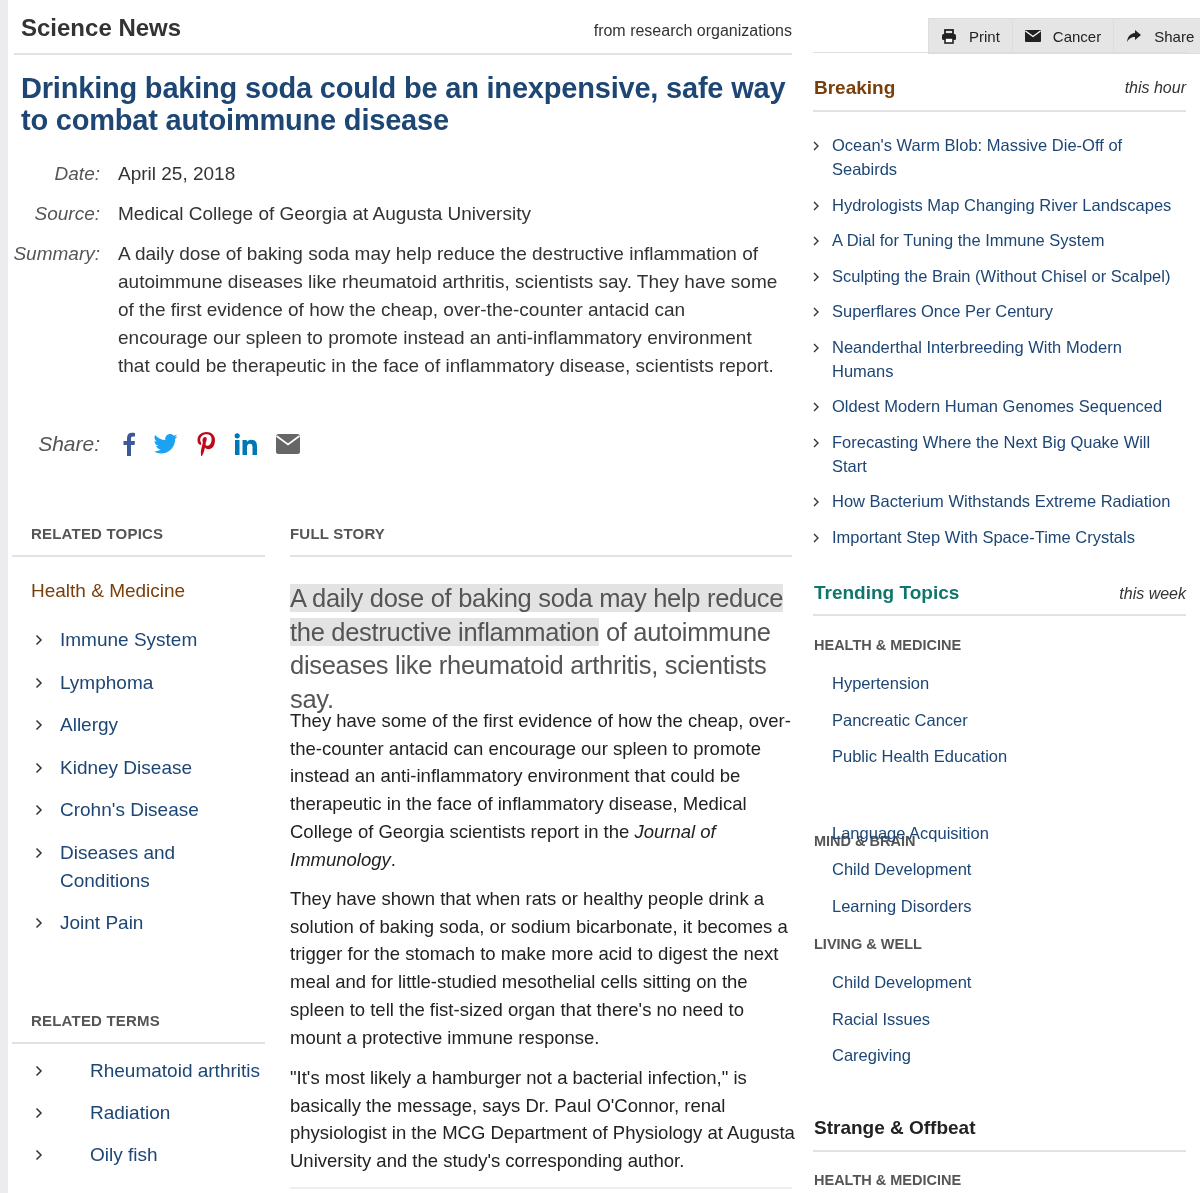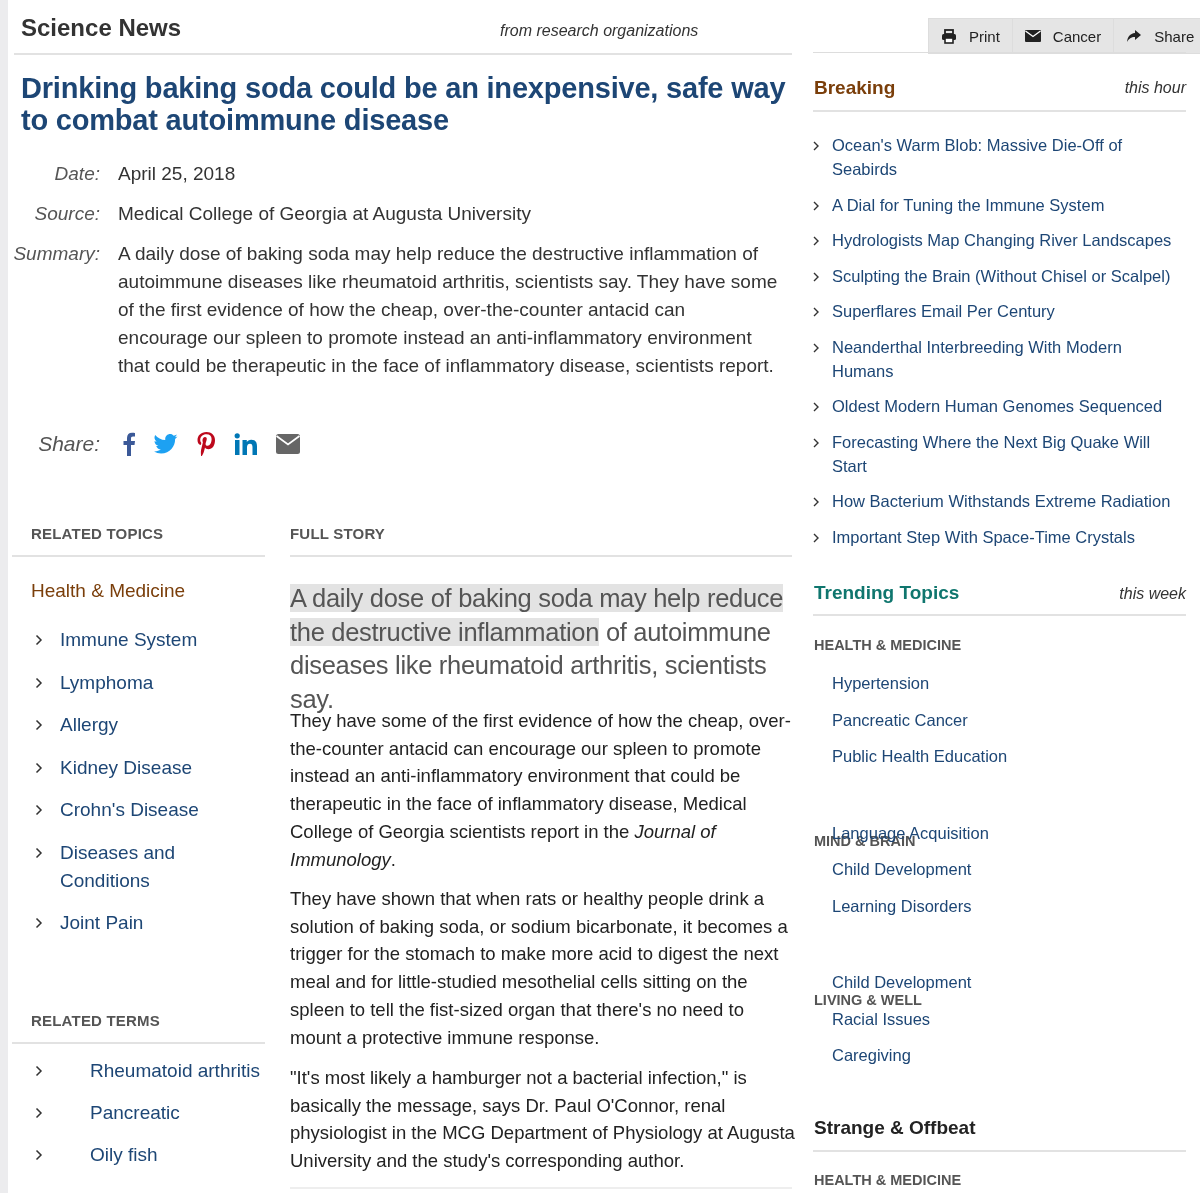--- a/index.html
+++ b/index.html
@@ -2,21 +2,21 @@
 <html><head>
 <meta charset="utf-8">
 <style>
   * { box-sizing: border-box; margin: 0; padding: 0; }
   html, body { width: 1200px; height: 1193px; overflow: hidden; background: #fff; }
   body { font-family: "Liberation Sans", sans-serif; color: #222; position: relative; }
   .left-strip { position: absolute; left: 0; top: 0; width: 8px; height: 1193px; background: #ececee; }
 
   
   .site-title { position: absolute; left: 21px; top: 14px; font-size: 24px; font-weight: bold; color: #333; }
-  .site-tag { position: absolute; left: 500px; top: 22px; width: 292px; text-align: left; font-size: 16px; font-style: italic; color: #333; }
+  .site-tag { position: absolute; left: 500px; top: 22px; width: 292px; text-align: right; font-size: 16px; color: #333; }
   .rule-main { position: absolute; left: 14px; top: 53px; width: 778px; height: 2px; background: #e2e2e2; }
 
   .tool-group { position: absolute; left: 928px; top: 18px; height: 36px; display: flex; border: 1px solid #ddd; background: #e5e5e5; }
   .tool-btn { display: flex; align-items: center; gap: 12px; padding: 0 12px; font-size: 15px; color: #222; border-right: 1px solid #ddd; cursor: pointer; }
   .tool-btn:last-child { border-right: none; }
   .tool-btn svg { display: block; }
   .rule-right-top { position: absolute; left: 813px; top: 52px; width: 373px; height: 1px; background: #ddd; }
 
   
   .headline { position: absolute; left: 21px; top: 72px; width: 780px; font-size: 29px; line-height: 32px; font-weight: bold; color: #1d4675; letter-spacing: -0.2px; }
@@ -208,21 +208,21 @@
   <li>
       <span class="chev"><svg width="8" height="12" viewBox="0 0 8 12">
           <path d="M1.5 1.5 L6 6 L1.5 10.5" fill="none" stroke="#333" stroke-width="1.5"></path>
         </svg></span>
       <span>Rheumatoid arthritis</span>
     </li>
   <li>
       <span class="chev"><svg width="8" height="12" viewBox="0 0 8 12">
           <path d="M1.5 1.5 L6 6 L1.5 10.5" fill="none" stroke="#333" stroke-width="1.5"></path>
         </svg></span>
-      <span>Pancreatic</span>
+      <span>Radiation</span>
     </li>
   <li>
       <span class="chev"><svg width="8" height="12" viewBox="0 0 8 12">
           <path d="M1.5 1.5 L6 6 L1.5 10.5" fill="none" stroke="#333" stroke-width="1.5"></path>
         </svg></span>
       <span>Oily fish</span>
     </li>
 </ul>
 
 <div class="sec-head" style="left:290px; top:525px;">FULL STORY</div>
@@ -245,39 +245,39 @@
   <li>
       <span class="chev"><svg width="7" height="10" viewBox="0 0 7 10">
           <path d="M1 1 L5 5 L1 9" fill="none" stroke="#333" stroke-width="1.4"></path>
         </svg></span>
       <span style="width:310px;">Ocean's Warm Blob: Massive Die-Off of Seabirds</span>
     </li>
   <li>
       <span class="chev"><svg width="7" height="10" viewBox="0 0 7 10">
           <path d="M1 1 L5 5 L1 9" fill="none" stroke="#333" stroke-width="1.4"></path>
         </svg></span>
+      <span>Hydrologists Map Changing River Landscapes</span>
+    </li>
+  <li>
+      <span class="chev"><svg width="7" height="10" viewBox="0 0 7 10">
+          <path d="M1 1 L5 5 L1 9" fill="none" stroke="#333" stroke-width="1.4"></path>
+        </svg></span>
       <span>A Dial for Tuning the Immune System</span>
     </li>
   <li>
       <span class="chev"><svg width="7" height="10" viewBox="0 0 7 10">
           <path d="M1 1 L5 5 L1 9" fill="none" stroke="#333" stroke-width="1.4"></path>
         </svg></span>
-      <span>Hydrologists Map Changing River Landscapes</span>
-    </li>
-  <li>
-      <span class="chev"><svg width="7" height="10" viewBox="0 0 7 10">
-          <path d="M1 1 L5 5 L1 9" fill="none" stroke="#333" stroke-width="1.4"></path>
-        </svg></span>
       <span>Sculpting the Brain (Without Chisel or Scalpel)</span>
     </li>
   <li>
       <span class="chev"><svg width="7" height="10" viewBox="0 0 7 10">
           <path d="M1 1 L5 5 L1 9" fill="none" stroke="#333" stroke-width="1.4"></path>
         </svg></span>
-      <span>Superflares Email Per Century</span>
+      <span>Superflares Once Per Century</span>
     </li>
   <li>
       <span class="chev"><svg width="7" height="10" viewBox="0 0 7 10">
           <path d="M1 1 L5 5 L1 9" fill="none" stroke="#333" stroke-width="1.4"></path>
         </svg></span>
       <span style="width:310px;">Neanderthal Interbreeding With Modern Humans</span>
     </li>
   <li>
       <span class="chev"><svg width="7" height="10" viewBox="0 0 7 10">
           <path d="M1 1 L5 5 L1 9" fill="none" stroke="#333" stroke-width="1.4"></path>
@@ -311,20 +311,20 @@
 <div class="trend-cat" style="top:637px;">HEALTH &amp; MEDICINE</div>
 <div class="trend-link" style="top:674px;">Hypertension</div>
 <div class="trend-link" style="top:711px;">Pancreatic Cancer</div>
 <div class="trend-link" style="top:747px;">Public Health Education</div>
 
 <div class="trend-cat" style="top:787px;margin-top:46px;">MIND &amp; BRAIN</div>
 <div class="trend-link" style="top:824px;">Language Acquisition</div>
 <div class="trend-link" style="top:860px;">Child Development</div>
 <div class="trend-link" style="top:897px;">Learning Disorders</div>
 
-<div class="trend-cat" style="top:992px;">LIVING &amp; WELL</div>
+<div class="trend-cat" style="top:936px;">LIVING &amp; WELL</div>
 <div class="trend-link" style="top:973px;">Child Development</div>
 <div class="trend-link" style="top:1010px;">Racial Issues</div>
 <div class="trend-link" style="top:1046px;">Caregiving</div>
 
 <div class="rc-head" style="top:1117px; color:#222;">Strange &amp; Offbeat</div>
 <div class="rc-rule" style="top:1150px;"></div>
 <div class="trend-cat" style="top:1172px;">HEALTH &amp; MEDICINE</div>
 
 </body></html>

